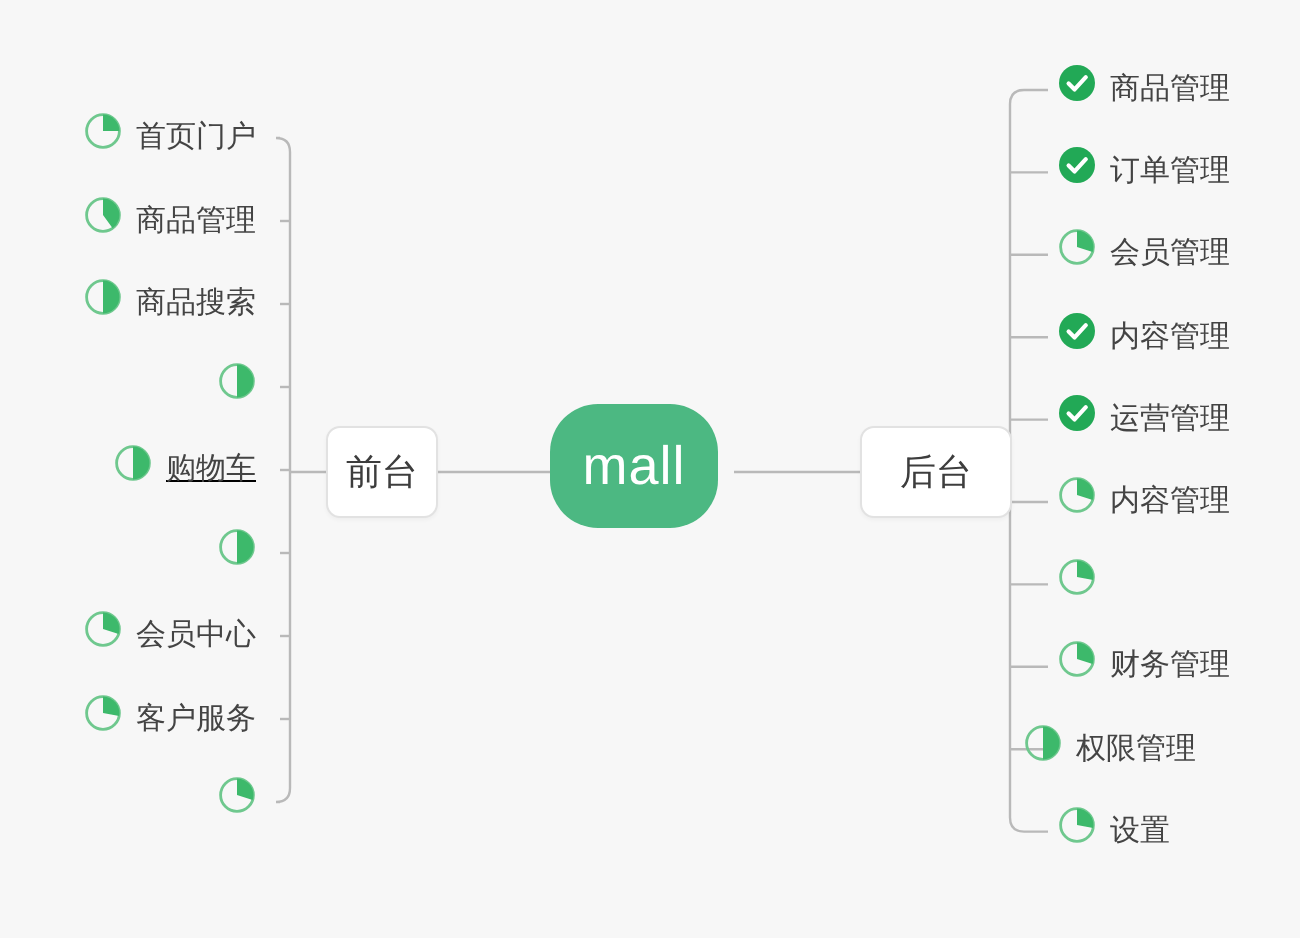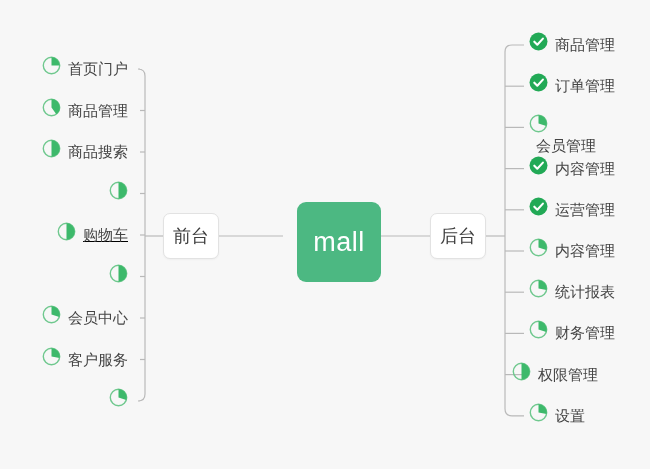--- a/index.html
+++ b/index.html
@@ -95,25 +95,25 @@
       <path d="M 505 251 L 524 251" fill="none" stroke="#b9b9b9" stroke-width="1.2"></path>
       <path d="M 505 292.20000000000005 L 524 292.20000000000005" fill="none" stroke="#b9b9b9" stroke-width="1.2"></path>
       <path d="M 505 333.40000000000003 L 524 333.40000000000003" fill="none" stroke="#b9b9b9" stroke-width="1.2"></path>
       <path d="M 505 374.6 L 524 374.6" fill="none" stroke="#b9b9b9" stroke-width="1.2"></path>
     </svg>
 
   <div class="node node-plain" style="left:163px;top:213px;width:56px;height:46px;">
     <span>前台</span>
   </div>
 
-  <div class="node node-root" style="left:297px;top:202px;width:84px;height:80px;">
+  <div class="node node-root" style="left:275px;top:202px;width:84px;height:62px;border-radius:24px;">
     <span>mall</span>
   </div>
 
-  <div class="node node-plain" style="left:430px;top:213px;width:56px;height:46px;">
+  <div class="node node-plain" style="left:430px;top:213px;width:76px;height:46px;">
     <span>后台</span>
   </div>
 
   <div id="left-col">
       <div class="leaf leaf-left" style="right: 522px; top: 56px;">
         <span>
           <svg class="ico" viewBox="0 0 19 19">
     <circle cx="9.5" cy="9.5" r="8.2" fill="none" stroke="#6FC88E" stroke-width="1.4"></circle>
     <path d="M 9.5 9.5 L 9.5 1.3000000000000007 A 8.2 8.2 0 0 1 17.7 9.5 Z" fill="#3DB96B"></path>
   </svg>
@@ -202,21 +202,21 @@
       </div>
       <div class="leaf leaf-right" style="left: 529px; top: 73.2px;">
         <span>
           <svg class="ico" viewBox="0 0 19 19">
     <circle cx="9.5" cy="9.5" r="9" fill="#22A956"></circle>
     <path d="M5.3 9.7 L8.3 12.7 L13.9 6.6" fill="none" stroke="#ffffff" stroke-width="2.1" stroke-linecap="round" stroke-linejoin="round"></path>
   </svg>
         </span>
         <span class="lbl">订单管理</span>
       </div>
-      <div class="leaf leaf-right" style="left: 529px; top: 114.4px; flex-direction: column;">
+      <div class="leaf leaf-right" style="left: 529px; top: 114.4px;">
         <span>
           <svg class="ico" viewBox="0 0 19 19">
     <circle cx="9.5" cy="9.5" r="8.2" fill="none" stroke="#6FC88E" stroke-width="1.4"></circle>
     <path d="M 9.5 9.5 L 9.5 1.3000000000000007 A 8.2 8.2 0 0 1 17.29866343362026 12.033939353874569 Z" fill="#3DB96B"></path>
   </svg>
         </span>
         <span class="lbl">会员管理</span>
       </div>
       <div class="leaf leaf-right" style="left: 529px; top: 155.6px;">
         <span>
@@ -245,21 +245,20 @@
         </span>
         <span class="lbl">内容管理</span>
       </div>
       <div class="leaf leaf-right" style="left: 529px; top: 279.2px;">
         <span>
           <svg class="ico" viewBox="0 0 19 19">
     <circle cx="9.5" cy="9.5" r="8.2" fill="none" stroke="#6FC88E" stroke-width="1.4"></circle>
     <path d="M 9.5 9.5 L 9.5 1.3000000000000007 A 8.2 8.2 0 0 1 17.554755455975247 11.036526779602944 Z" fill="#3DB96B"></path>
   </svg>
         </span>
-        <span class="lbl">统计报表</span>
       </div>
       <div class="leaf leaf-right" style="left: 529px; top: 320.4px;">
         <span>
           <svg class="ico" viewBox="0 0 19 19">
     <circle cx="9.5" cy="9.5" r="8.2" fill="none" stroke="#6FC88E" stroke-width="1.4"></circle>
     <path d="M 9.5 9.5 L 9.5 1.3000000000000007 A 8.2 8.2 0 0 1 17.29866343362026 12.033939353874569 Z" fill="#3DB96B"></path>
   </svg>
         </span>
         <span class="lbl">财务管理</span>
       </div>

